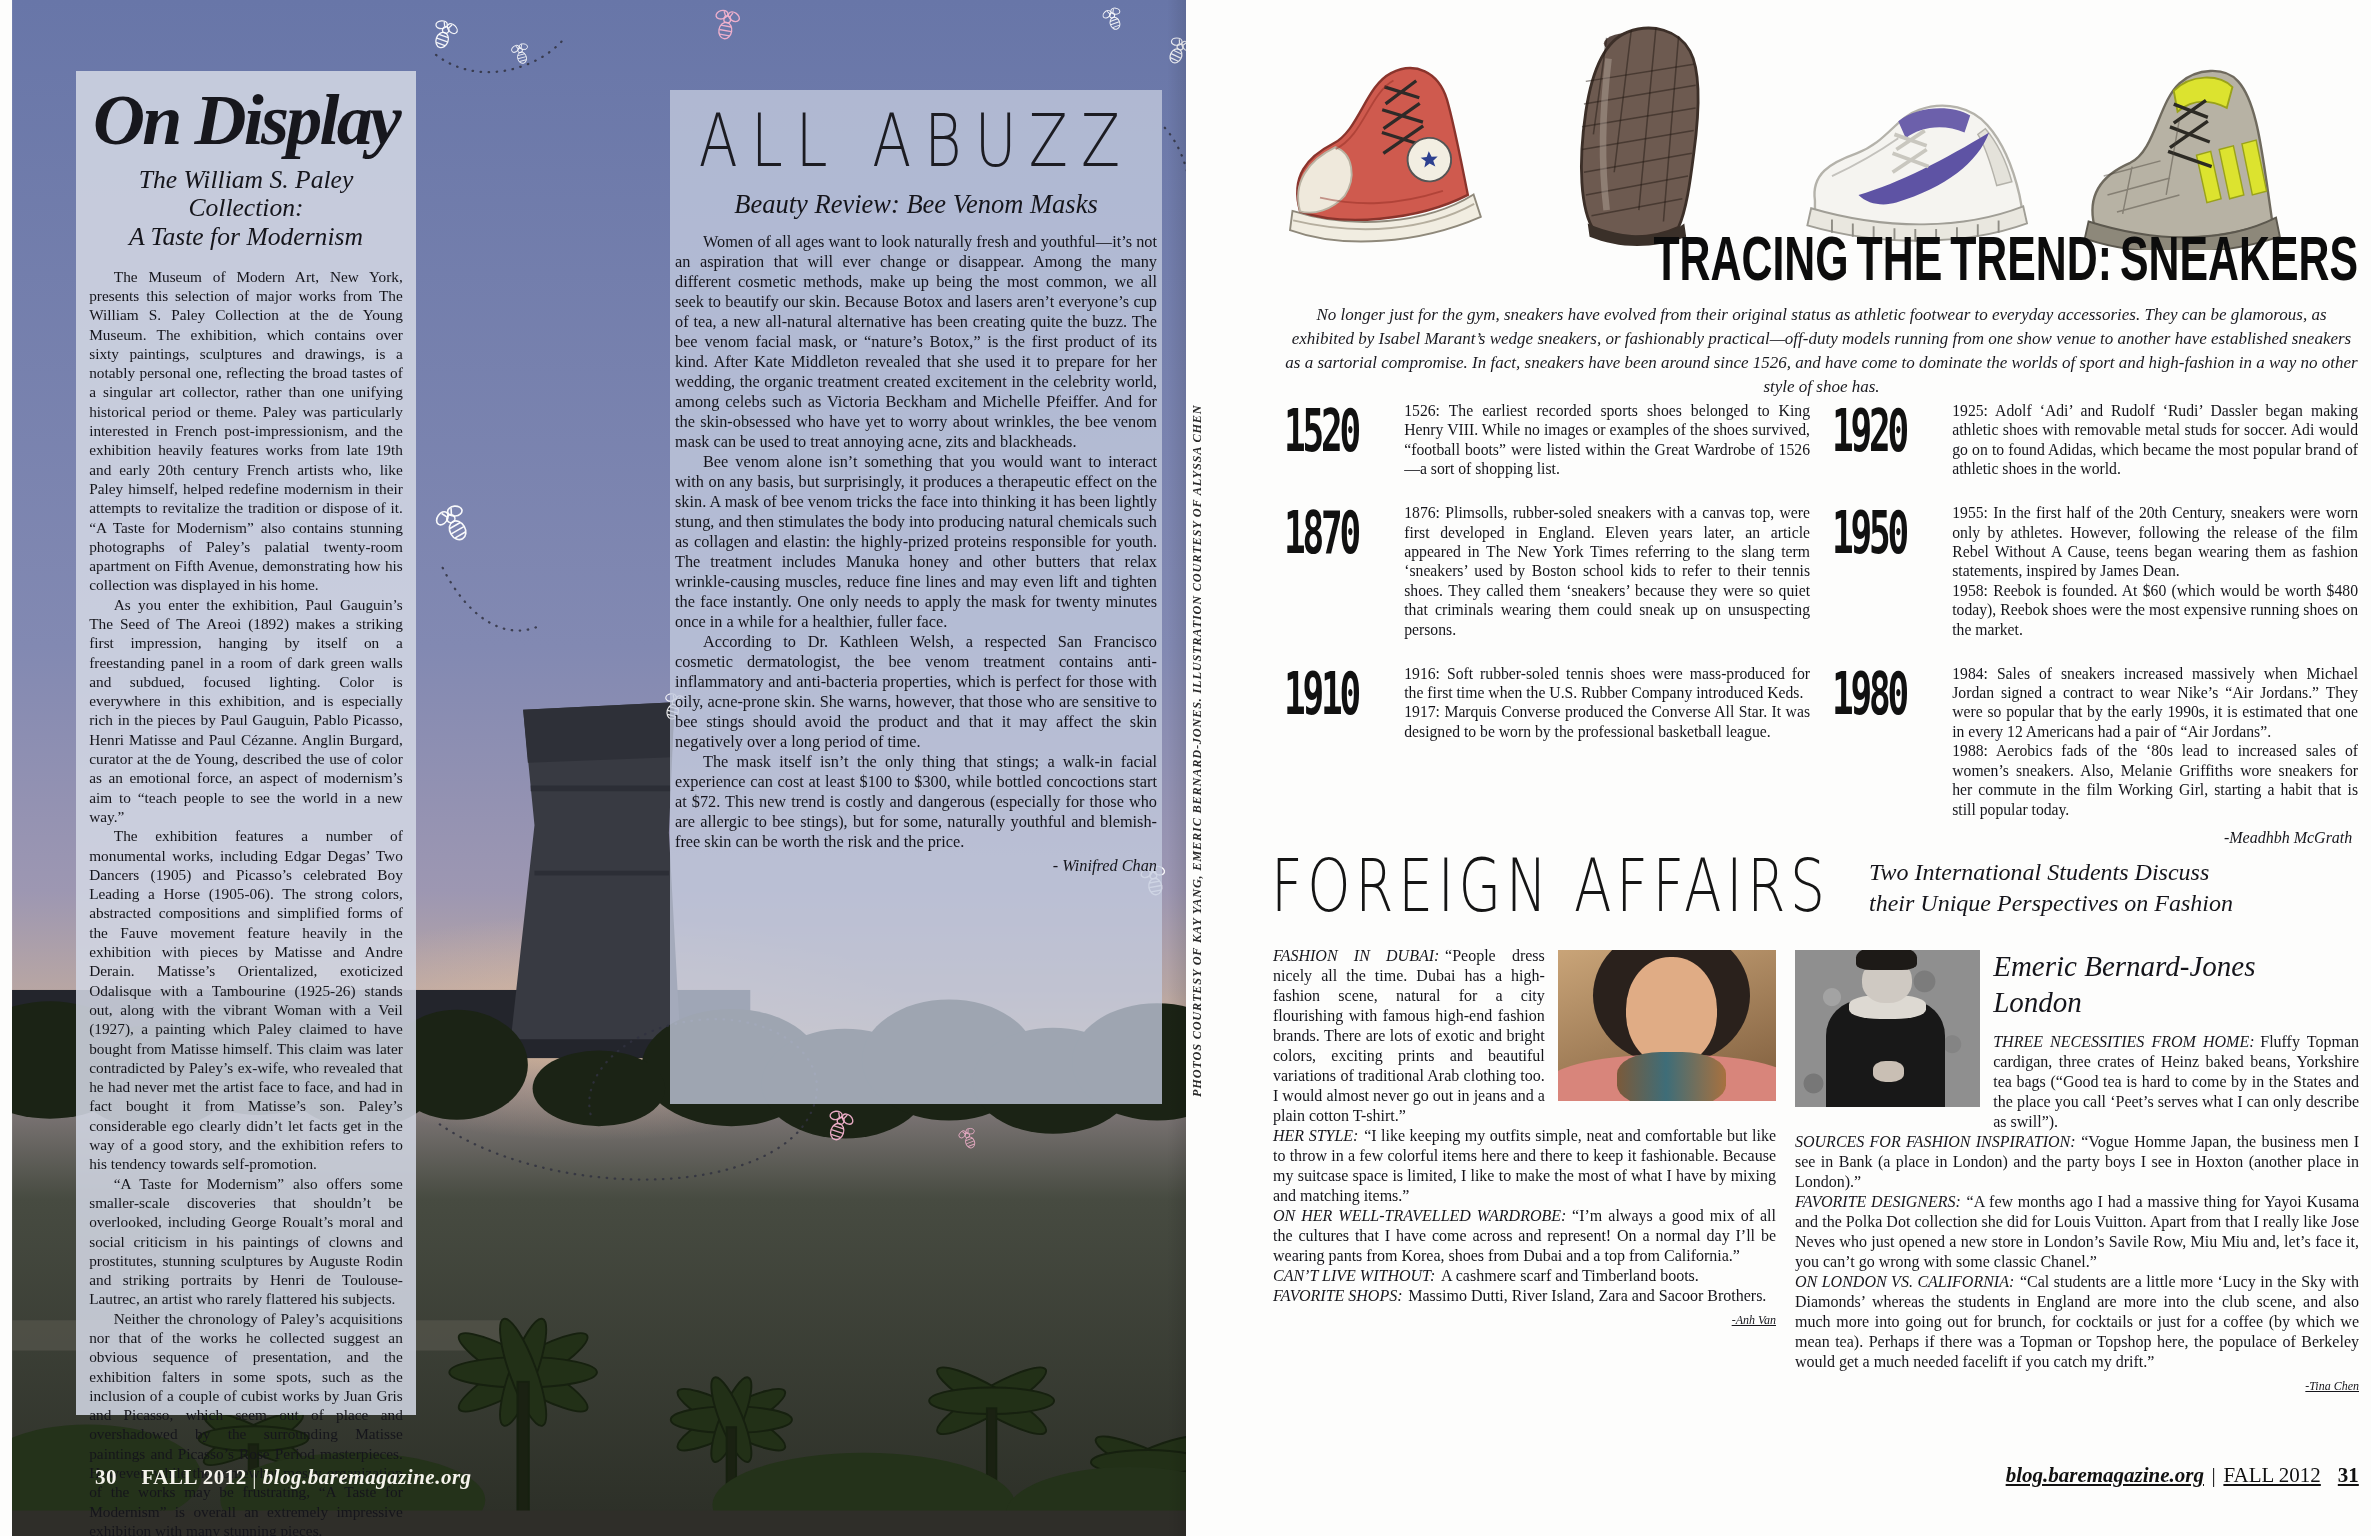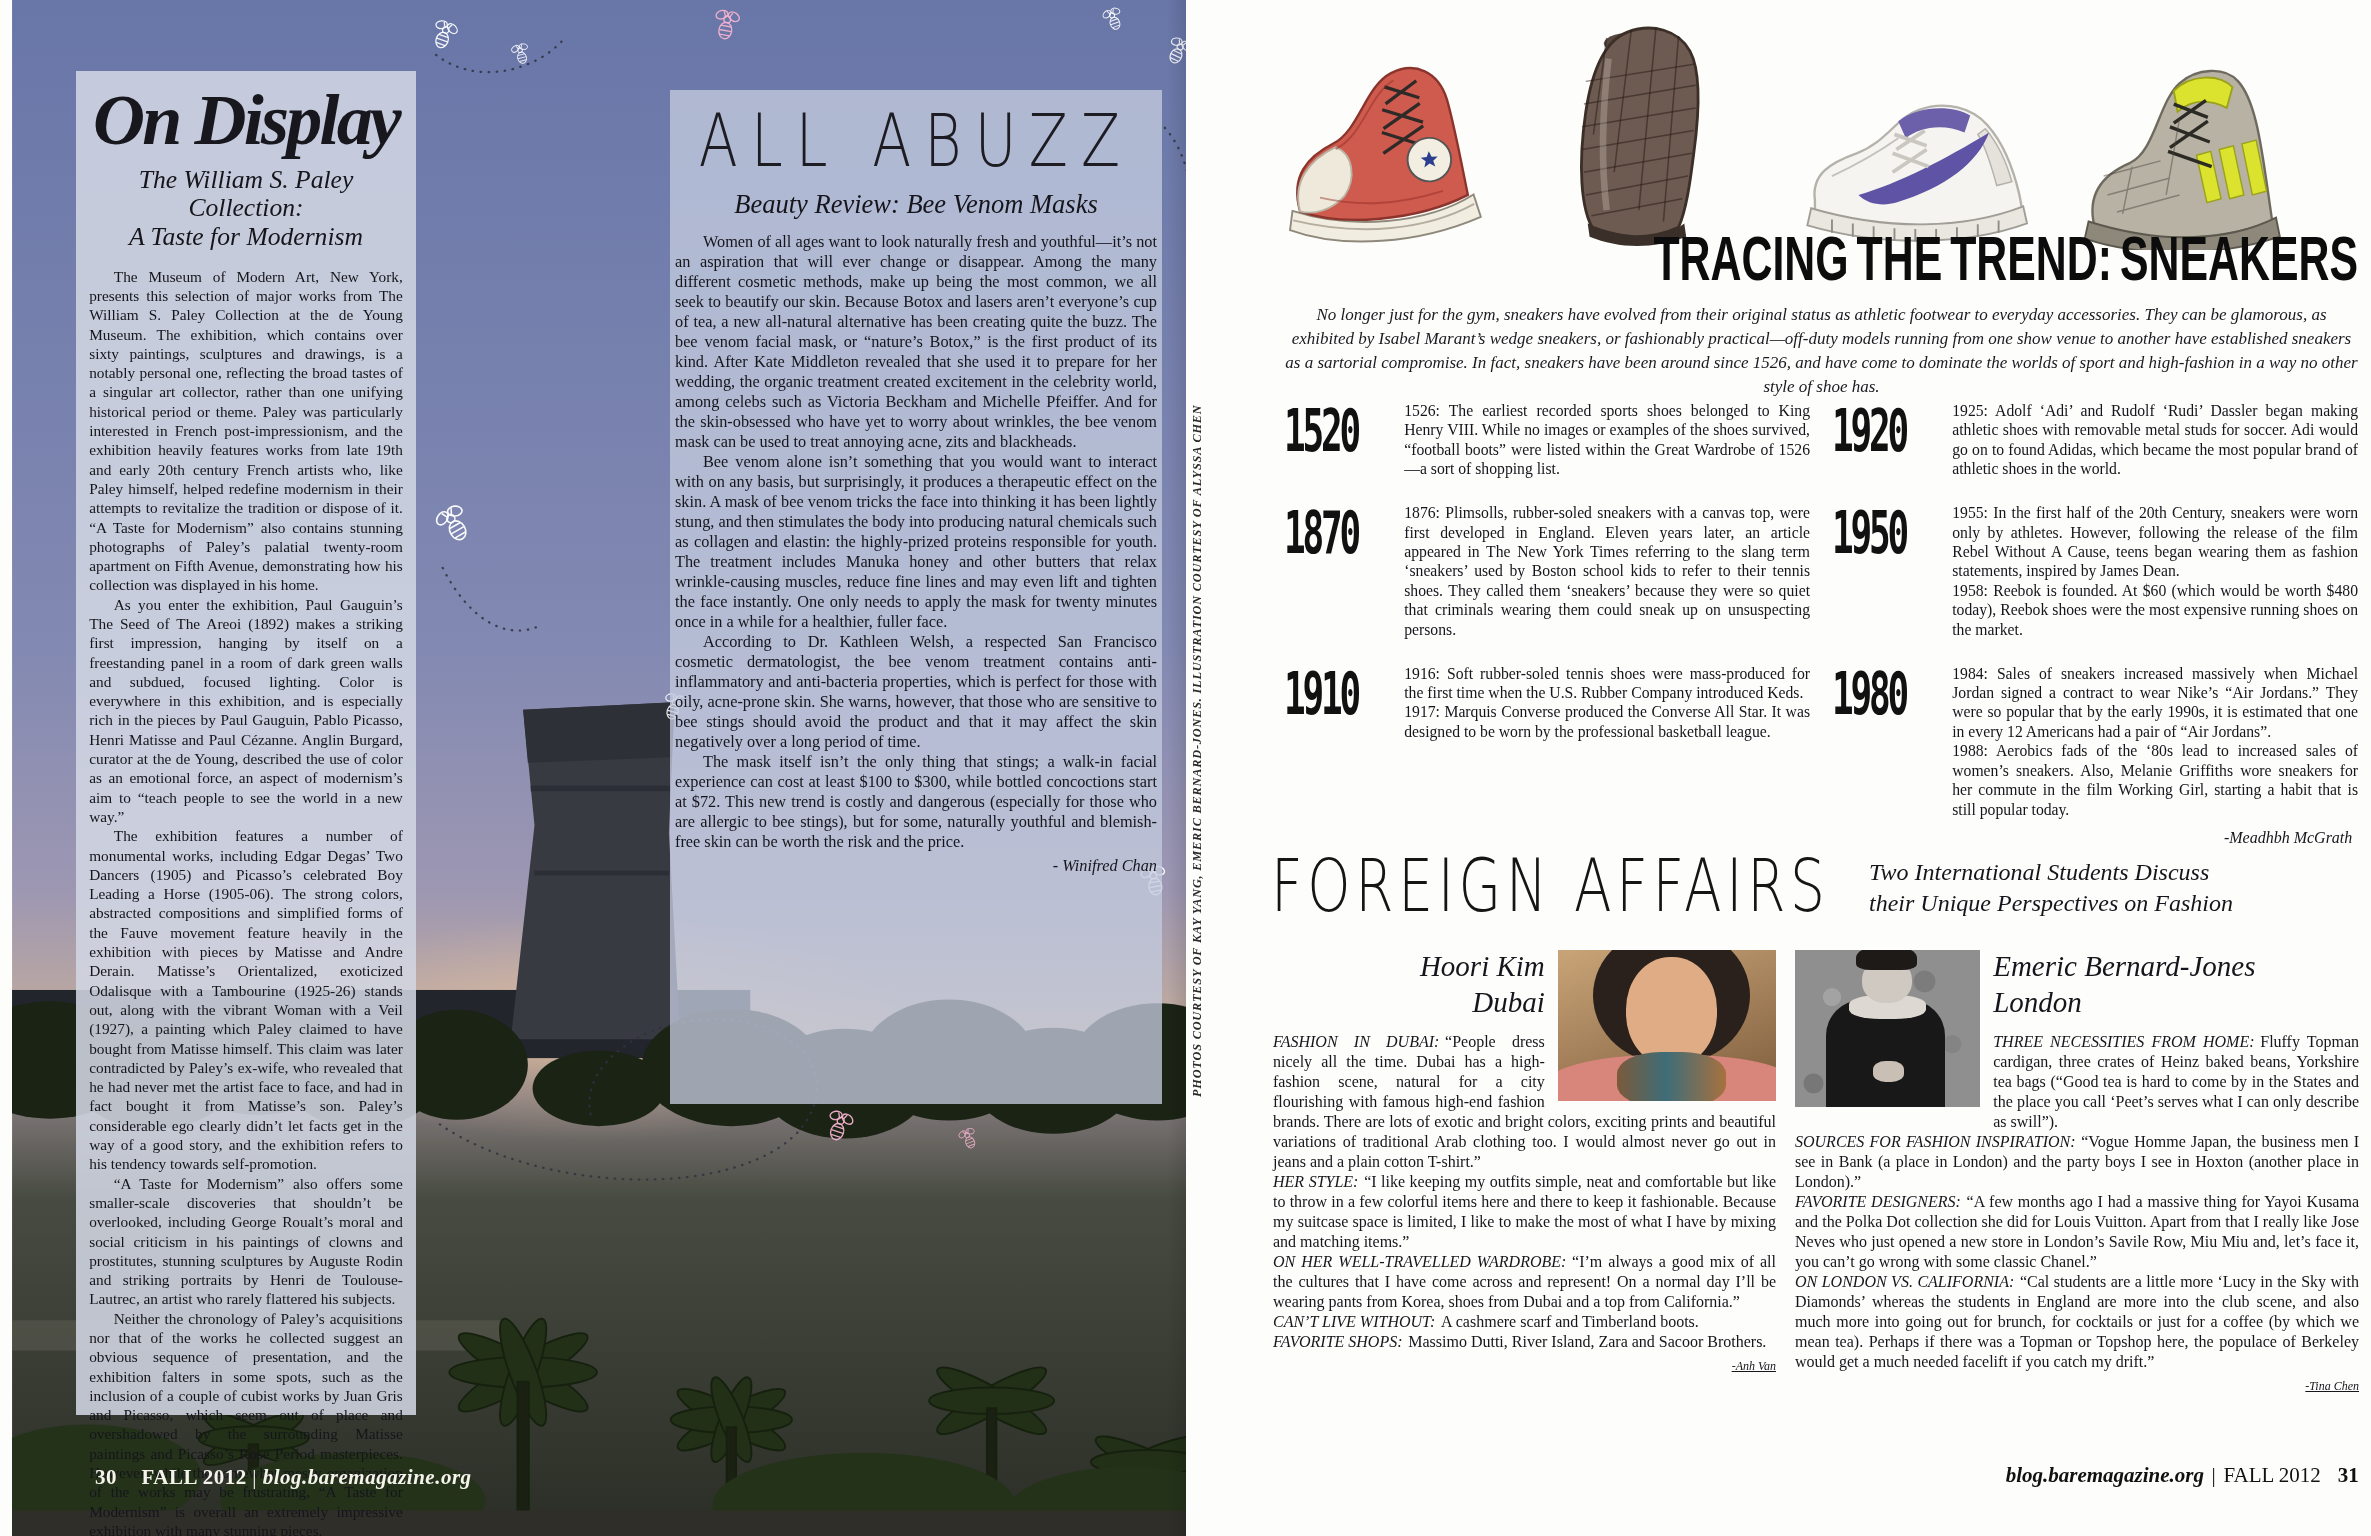--- a/index.html
+++ b/index.html
@@ -71,21 +71,21 @@
                       radial-gradient(circle at 70% 20%,#7c7c7c 10.4px,transparent 11.4px),
                       radial-gradient(circle at 40% 70%,#9b9b9b 9.5px,transparent 10.4px),
                       radial-gradient(circle at 85% 60%,#848484 8.5px,transparent 9.5px),
                       radial-gradient(circle at 10% 85%,#777 9.5px,transparent 10.4px);}
   .pe-jacket{position:absolute;left:17%;top:32%;width:64%;height:76%;background:#181818;border-radius:30% 30% 8% 8%;}
   .pe-collar{position:absolute;left:29%;top:29%;width:42%;height:15%;background:#ddd9d2;border-radius:40%;}
   .pe-head{position:absolute;left:36%;top:6%;width:27%;height:28%;background:#cfc9c2;border-radius:46%;}
   .pe-hair{position:absolute;left:33%;top:-3%;width:33%;height:16%;background:#1d1a17;border-radius:50% 50% 25% 25%;}
   .pe-hands{position:absolute;left:42%;top:71%;width:17%;height:13%;background:#c9bfb4;border-radius:40%;}
   .profile .byline{font-size:12px;text-decoration:underline;}
-  .footer-right{position:absolute;right:13.2px;top:1463px;font-size:21px;color:#111;}
+  .footer-right{position:absolute;right:13.2px;top:1463px;font-size:21px;color:#111;text-decoration:underline;}
   .footer-right .site{font-weight:700;font-style:italic;}
   .footer-right .sep{margin:0 7.6px;font-weight:400;}
   .footer-right .pg{font-weight:700;margin-left:17px;}
 </style>
 </head>
 <body>
 
 <div class="spread">
 
   <div class="page page-left">
@@ -348,21 +348,20 @@
     <h1 class="fa-headline">FOREIGN AFFAIRS</h1>
     <div class="fa-subtitle"><span>Two International Students Discuss</span><br><span>their Unique Perspectives on Fashion</span></div>
 
     <div class="profile profile-hoori">
       <div class="photo photo-hoori">
         <div class="ph-hair"></div>
         <div class="ph-face"></div>
         <div class="ph-sweater"></div>
         <div class="ph-scarf"></div>
       </div>
-      <div class="p-name p-name-r"><span>Hoori Kim</span><br><span>Dubai</span></div>
       <p class="qa"><span class="qa-l">FASHION IN DUBAI:</span><span>“People dress nicely all the time. Dubai has a high-fashion scene, natural for a city flourishing with famous high-end fashion brands. There are lots of exotic and bright colors, exciting prints and beautiful variations of traditional Arab clothing too. I would almost never go out in jeans and a plain cotton T-shirt.”</span></p>
       <p class="qa"><span class="qa-l">HER STYLE:</span><span>“I like keeping my outfits simple, neat and comfortable but like to throw in a few colorful items here and there to keep it fashionable. Because my suitcase space is limited, I like to make the most of what I have by mixing and matching items.”</span></p>
       <p class="qa"><span class="qa-l">ON HER WELL-TRAVELLED WARDROBE:</span><span>“I’m always a good mix of all the cultures that I have come across and represent! On a normal day I’ll be wearing pants from Korea, shoes from Dubai and a top from California.”</span></p>
       <p class="qa"><span class="qa-l">CAN’T LIVE WITHOUT:</span><span>A cashmere scarf and Timberland boots.</span></p>
       <p class="qa"><span class="qa-l">FAVORITE SHOPS:</span><span>Massimo Dutti, River Island, Zara and Sacoor Brothers.</span></p>
       <p class="byline qa">-Anh Van</p>
     </div>
 
     <div class="profile profile-emeric">
       <div class="photo photo-emeric">

